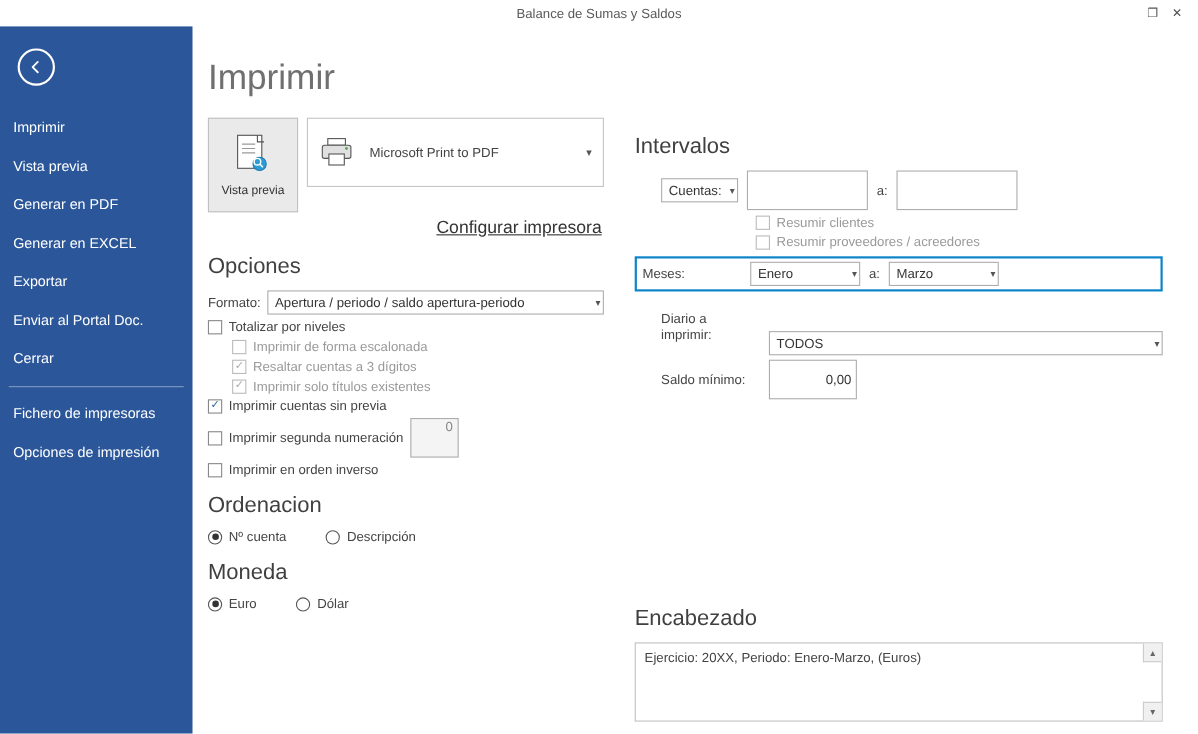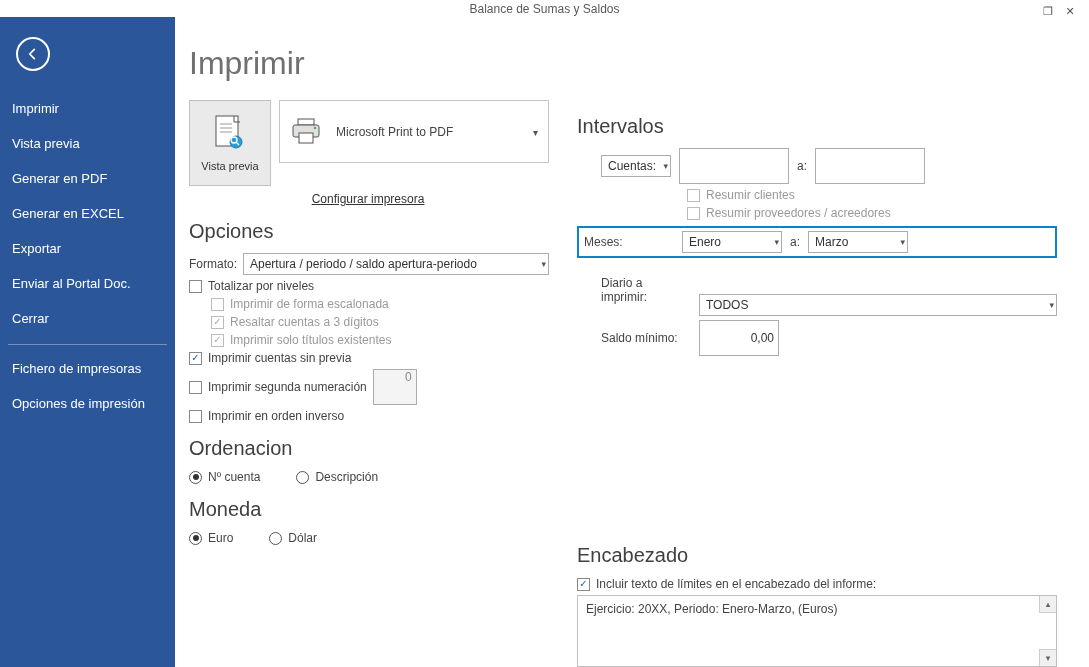--- a/index.html
+++ b/index.html
@@ -18,21 +18,21 @@
   .main { flex:1; padding: 28px 32px 0 14px; position:relative; display:flex; }
   .left-col { width: 360px; }
   .right-col { flex:1; padding-left: 28px; }
   h1 { font-size:32px; font-weight:300; color:#707070; margin-bottom:18px; }
   h2 { font-size:20px; font-weight:400; color:#404040; margin:14px 0 10px 0; }
   .preview-row { display:flex; gap:8px; }
   .preview-btn { width:82px; height:86px; border:1px solid #c0c0c0; background:#eaeaea; display:flex; flex-direction:column; align-items:center; justify-content:center; gap:6px; cursor:pointer; }
   .preview-btn span { font-size:11px; color:#333; }
   .printer-select { flex:1; height:63px; border:1px solid #c5c5c5; display:flex; align-items:center; padding:0 10px; gap:12px; cursor:pointer; position:relative; }
   .printer-select .caret { position:absolute; right:10px; top:50%; transform:translateY(-50%); font-size:10px; color:#555; pointer-events:none; }
-  .config-link { text-align:center; margin-top:6px; font-size:12px; color:#333; text-decoration:underline; cursor:pointer; padding-right:2px; }
+  .config-link { text-align:right; margin-top:6px; font-size:16px; color:#333; text-decoration:underline; cursor:pointer; padding-right:2px; }
   .field-row { display:flex; align-items:center; gap:6px; margin:4px 0; }
   .label { font-size:12px; color:#444; }
   .combo { position:relative; border:1px solid #adadad; height:22px; display:flex; align-items:center; padding:0 18px 0 6px; font-size:12px; color:#333; background:#fff; min-width:60px; cursor:pointer; }
   .combo .dd { position:absolute; right:2px; top:50%; transform:translateY(-50%); font-size:9px; color:#555; pointer-events:none; }
   .textin { border:1px solid #adadad; height:36px; background:#fff; padding:0 4px; font-size:12px; color:#333; }
   .chk-row { display:flex; align-items:center; gap:6px; margin:4px 0 4px 0; }
   .chk { width:13px; height:13px; border:1px solid #888; background:#fff; display:inline-flex; align-items:center; justify-content:center; cursor:pointer; }
   .chk.checked::after { content:"✓"; font-size:10px; color:#26629a; line-height:1; }
   .chk.disabled { border-color:#bbb; cursor:default; }
   .chk.disabled.checked::after { color:#aaa; }
@@ -227,24 +227,20 @@
           </div>
 
           <div class="int-row">
             <span class="label row-label-60">Saldo mínimo:</span>
             <input class="textin" style="width: 80px; text-align: right;" value="0,00">
           </div>
         </div>
 
         <div style="height:170px"></div>
         <h2>Encabezado</h2>
-        <div class="chk-row">
-          <span class="chk checked"></span>
-          <span class="label">Incluir texto de límites en el encabezado del informe:</span>
-        </div>
         <div class="header-preview">
           <span>Ejercicio: 20XX, Periodo: Enero-Marzo, (Euros)</span>
           <div class="scroll-btn top">▴</div>
           <div class="scroll-btn bottom">▾</div>
         </div>
       </div>
     </div>
   </div>
 </div>
 

